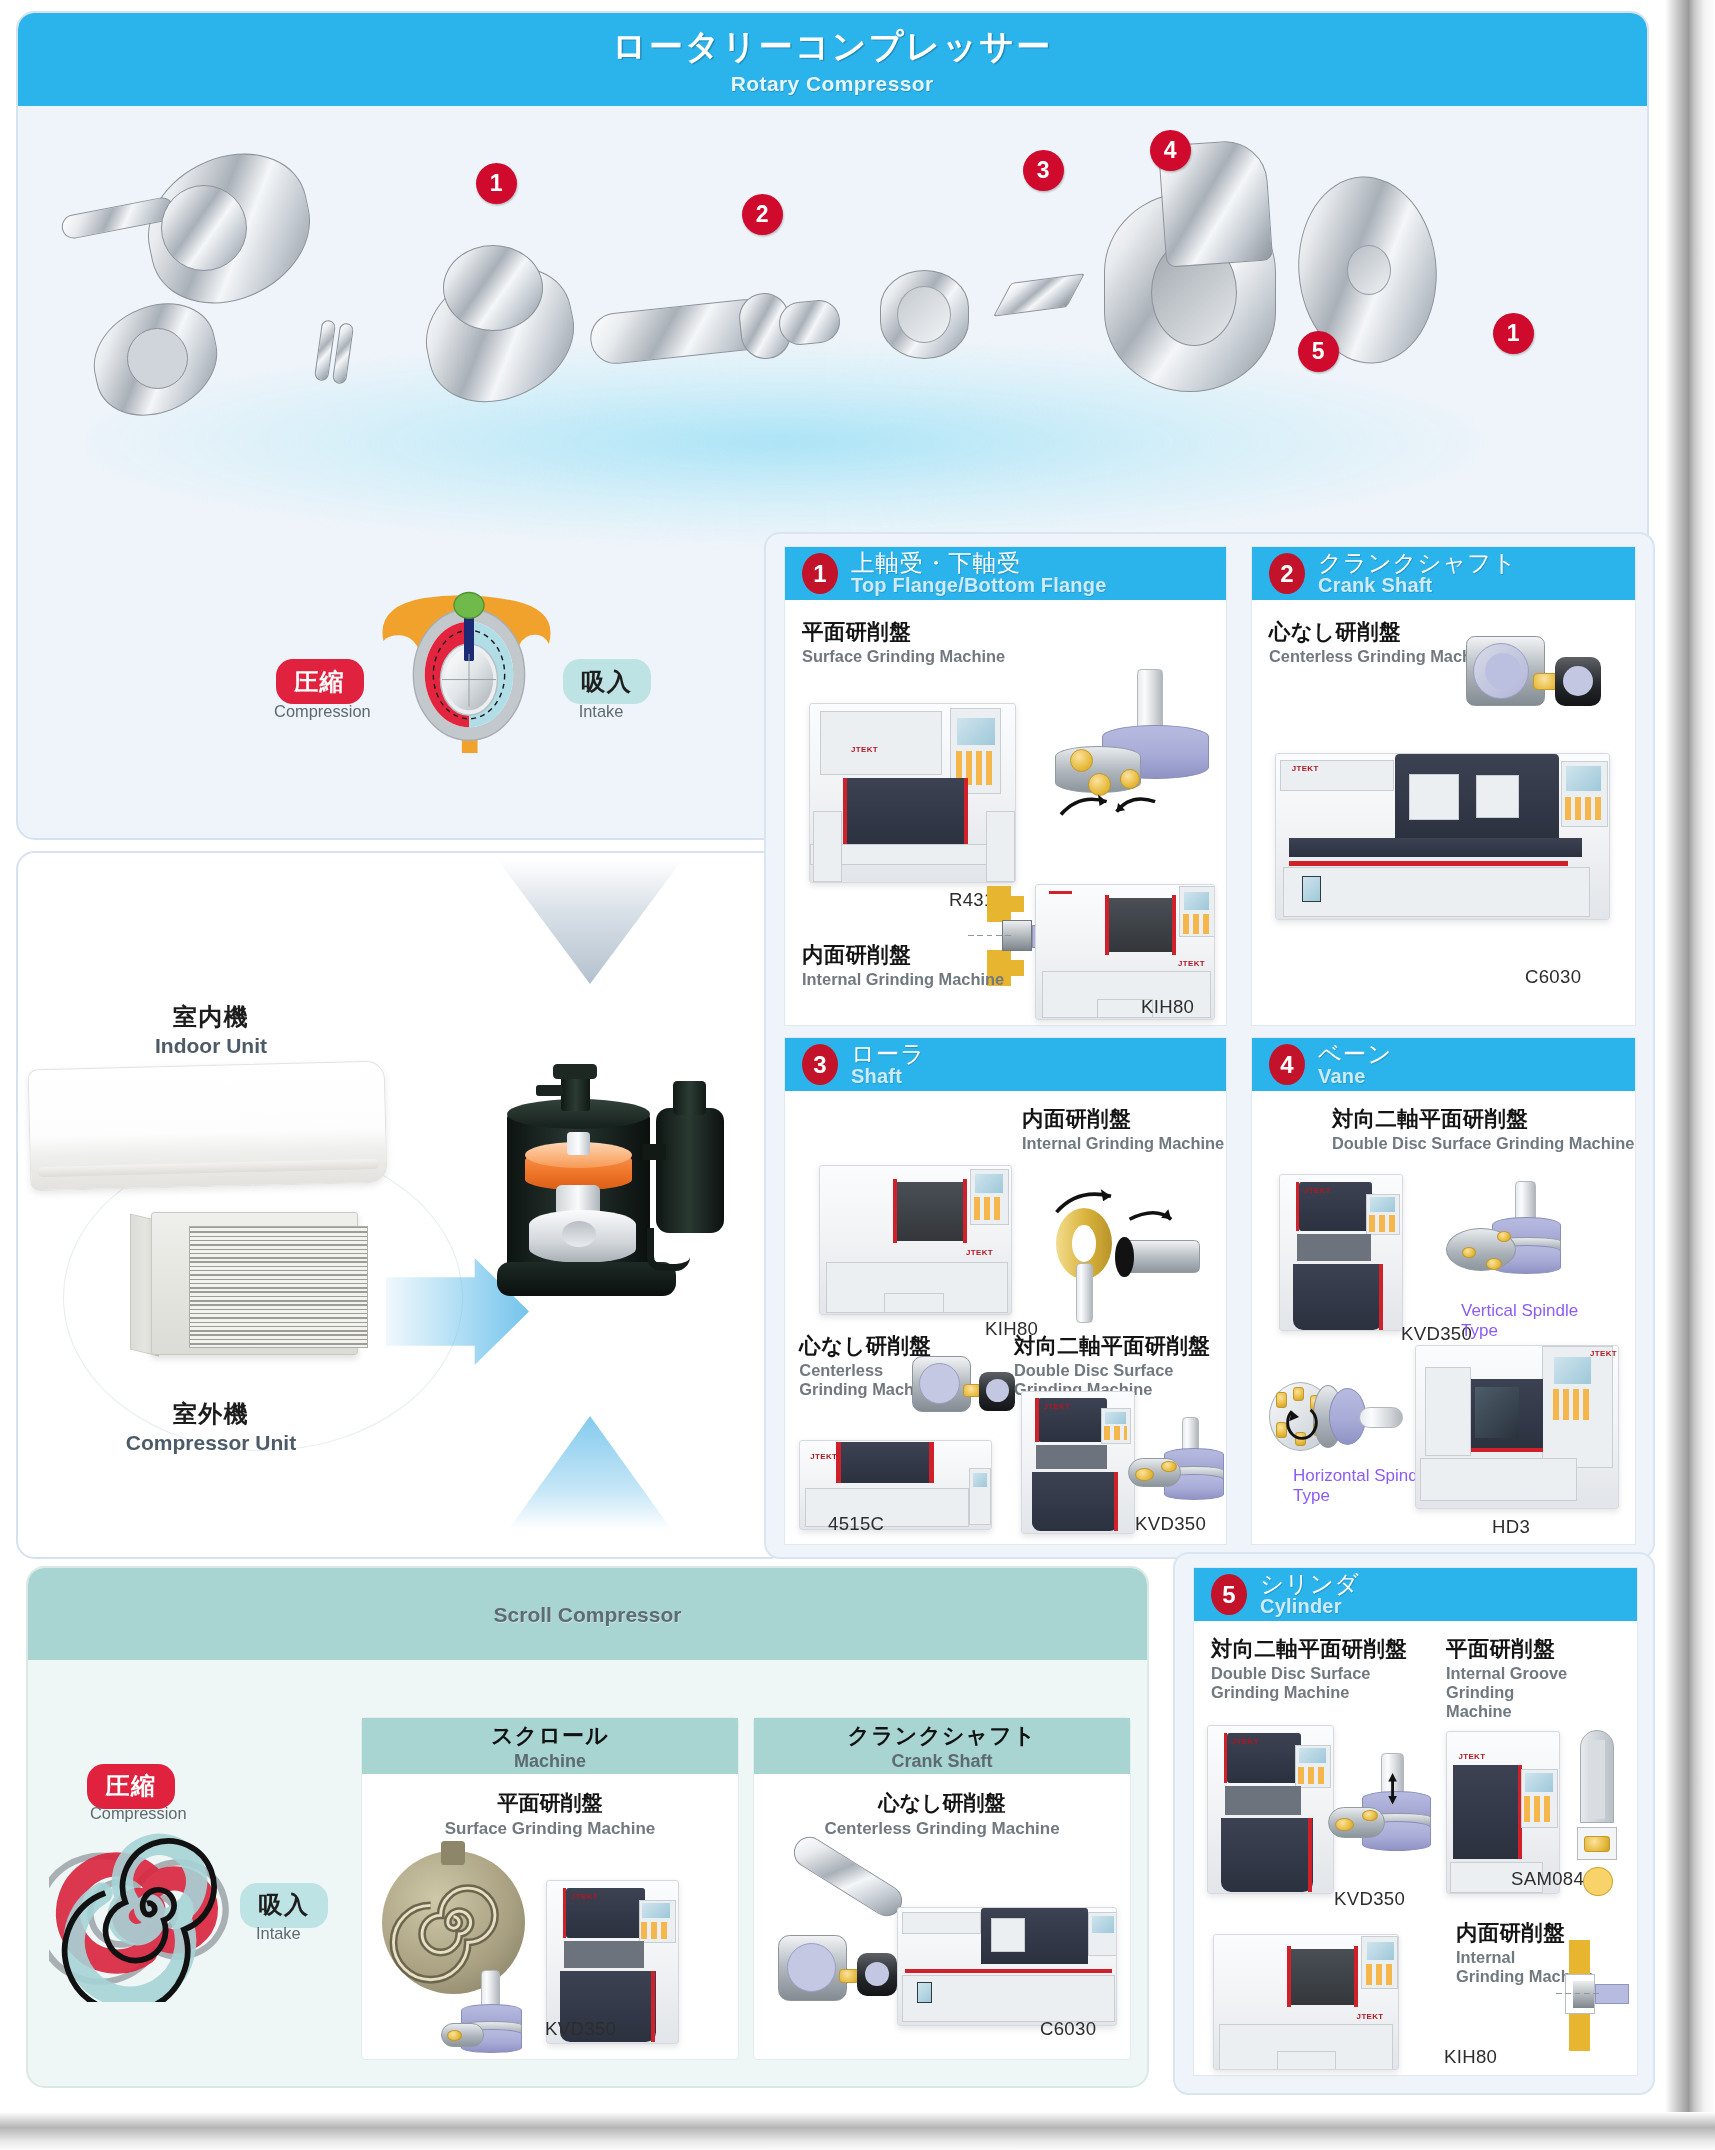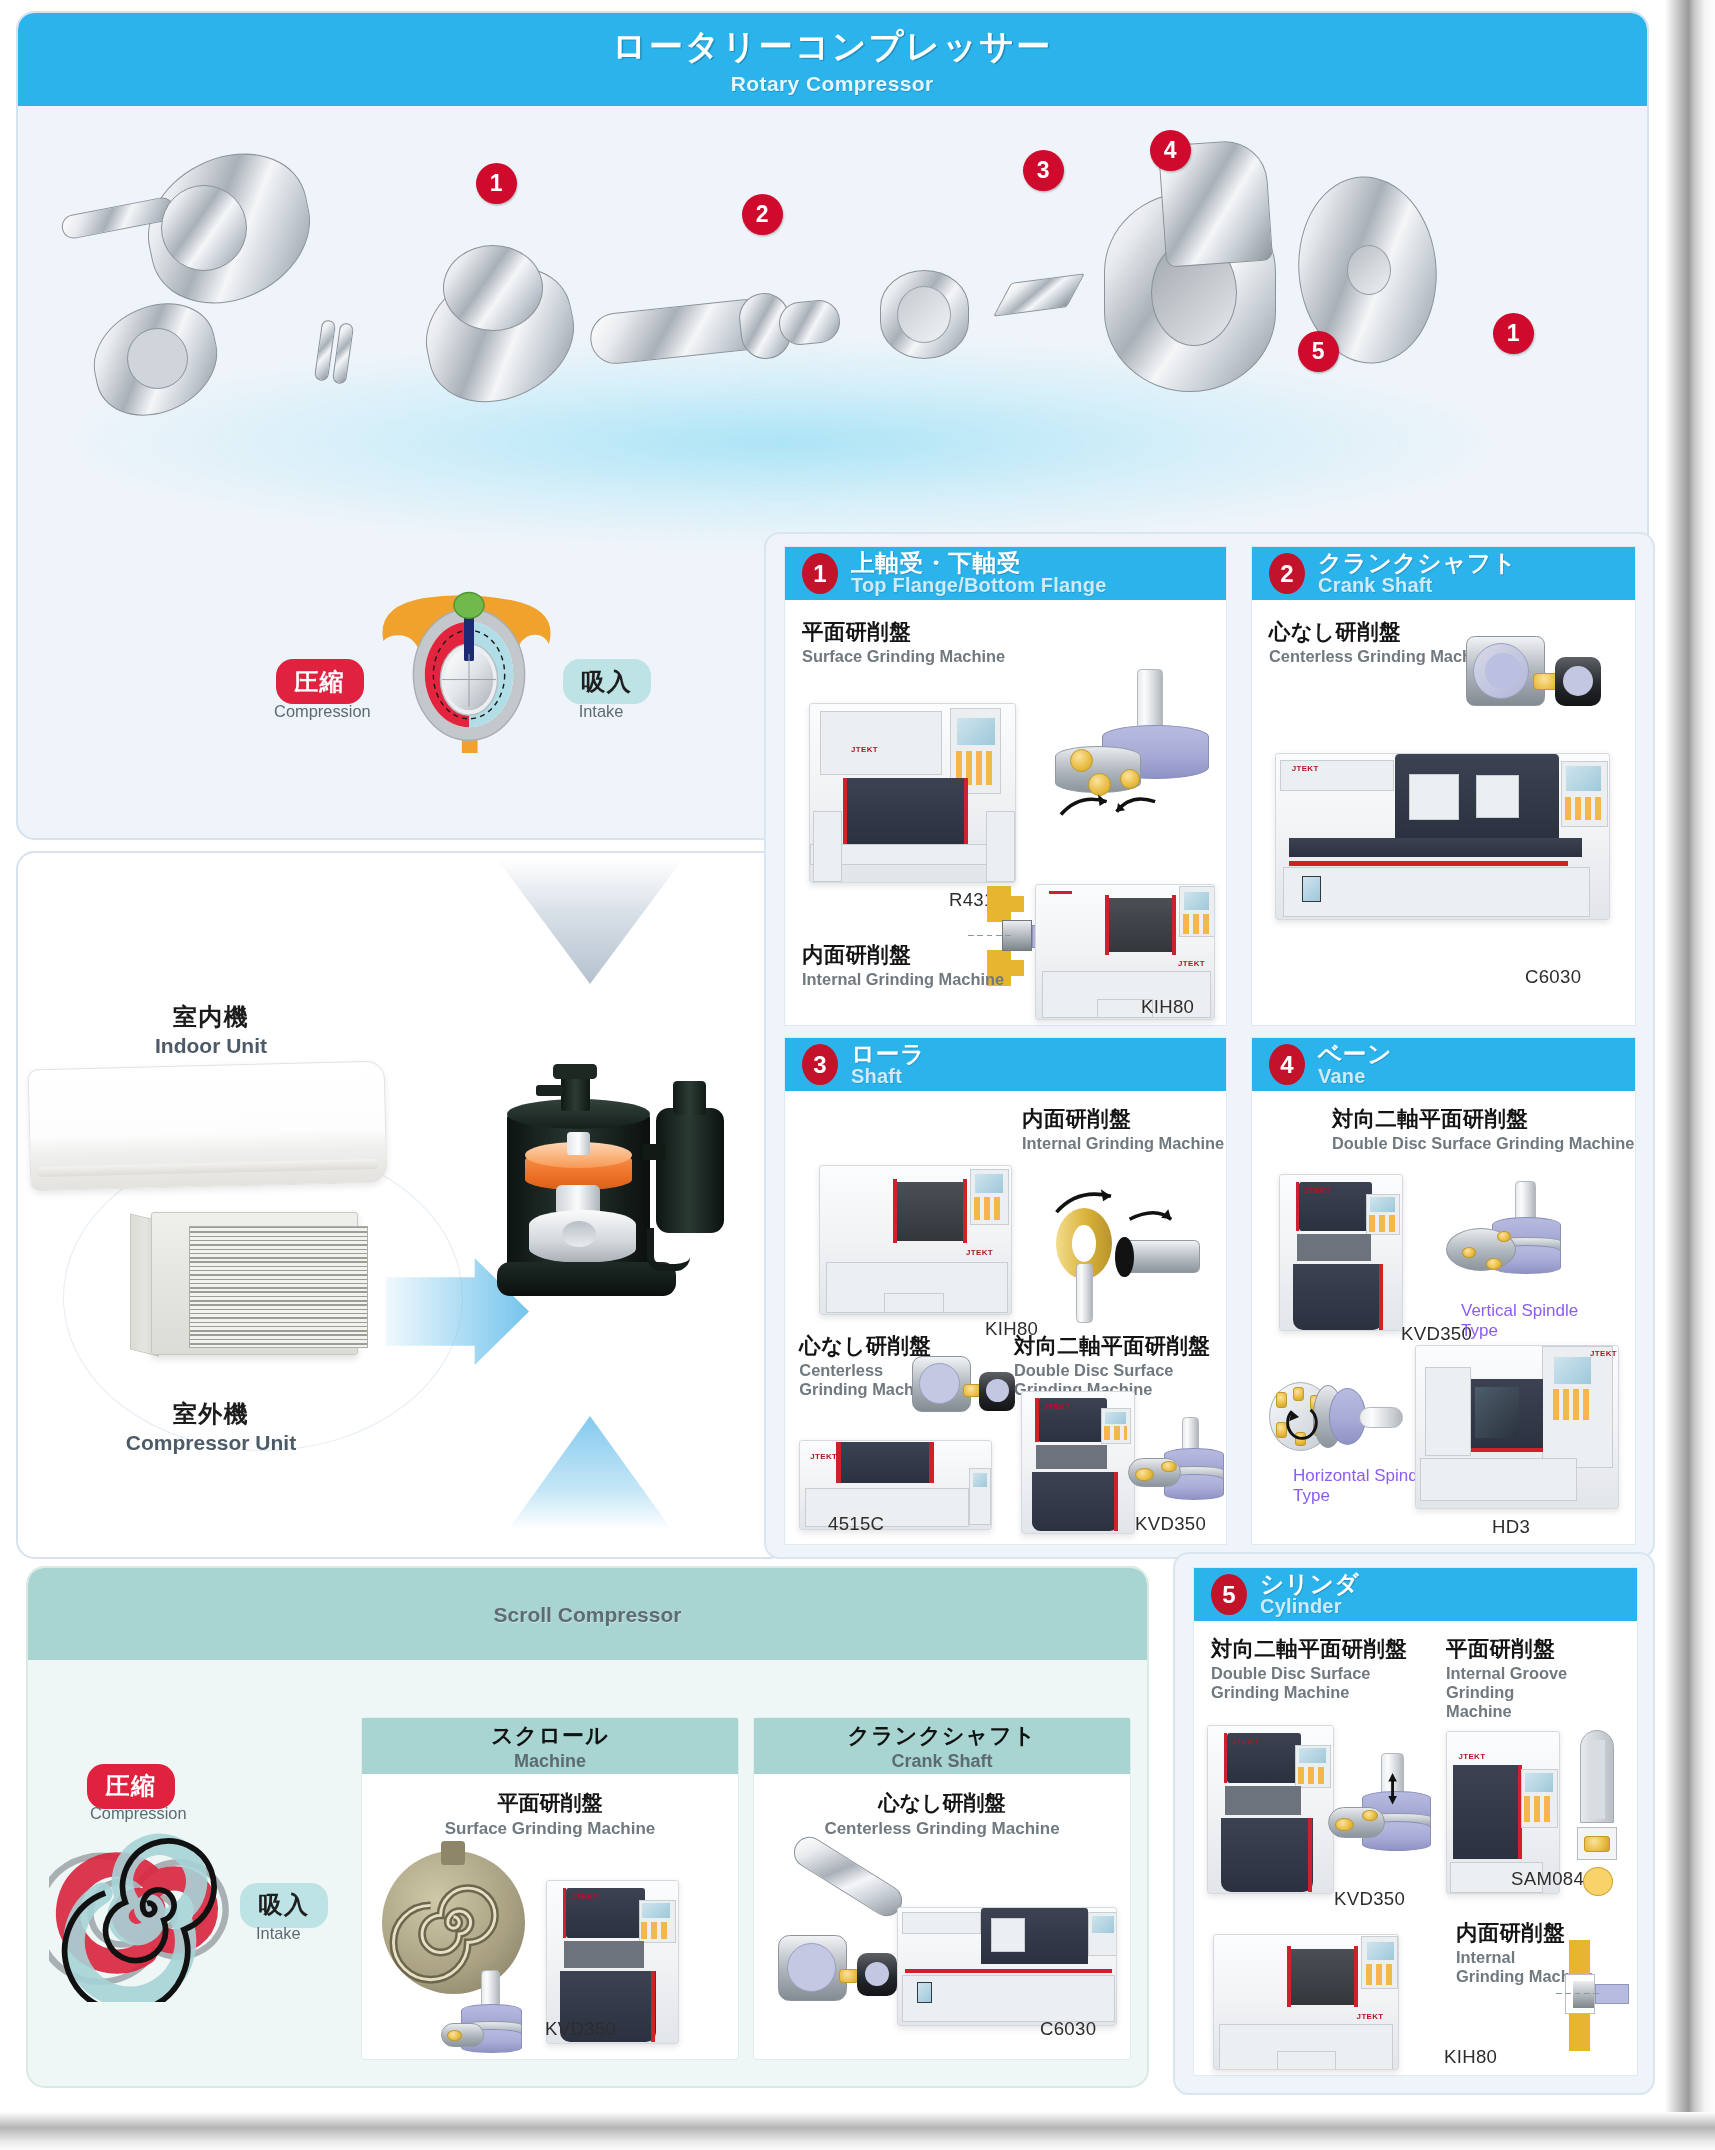--- a/index.html
+++ b/index.html
@@ -189,21 +189,21 @@
   }
   .panel-head .num {
     width: 36px; height: 41px; border-radius: 50%;
     background: #c3132b; color: #fff;
     font-size: 24px; font-weight: bold;
     display: flex; align-items: center; justify-content: center;
     margin-left: 17px; flex: none;
   }
   .panel-head .titles { margin-left: 13px; line-height: 1.02; }
   .panel-head .jp {
-    font-size: 23.6px; font-weight: bold; color: #ffffff; letter-spacing: 0.7px;
+    font-size: 23.6px; font-weight: normal; color: #ffffff; letter-spacing: 0.7px;
     text-shadow: 0.7px 0.7px 0.7px rgba(0,0,0,.18);
   }
   .panel-head .en {
     font-size: 20px; font-weight: bold; color: #cfeaf7; letter-spacing: 0.2px;
     text-shadow: 0.7px 0.7px 0.7px rgba(0,0,0,.13);
   }
   .mach-title { position: absolute; }
   .mach-title .jp { font-size: 21.4px; font-weight: bold; color: #141414; letter-spacing: 0.4px; }
   .mach-title .en { font-size: 16.4px; font-weight: bold; color: #70797f; line-height: 1.14; margin-top: 1.4px; }
   .model {

